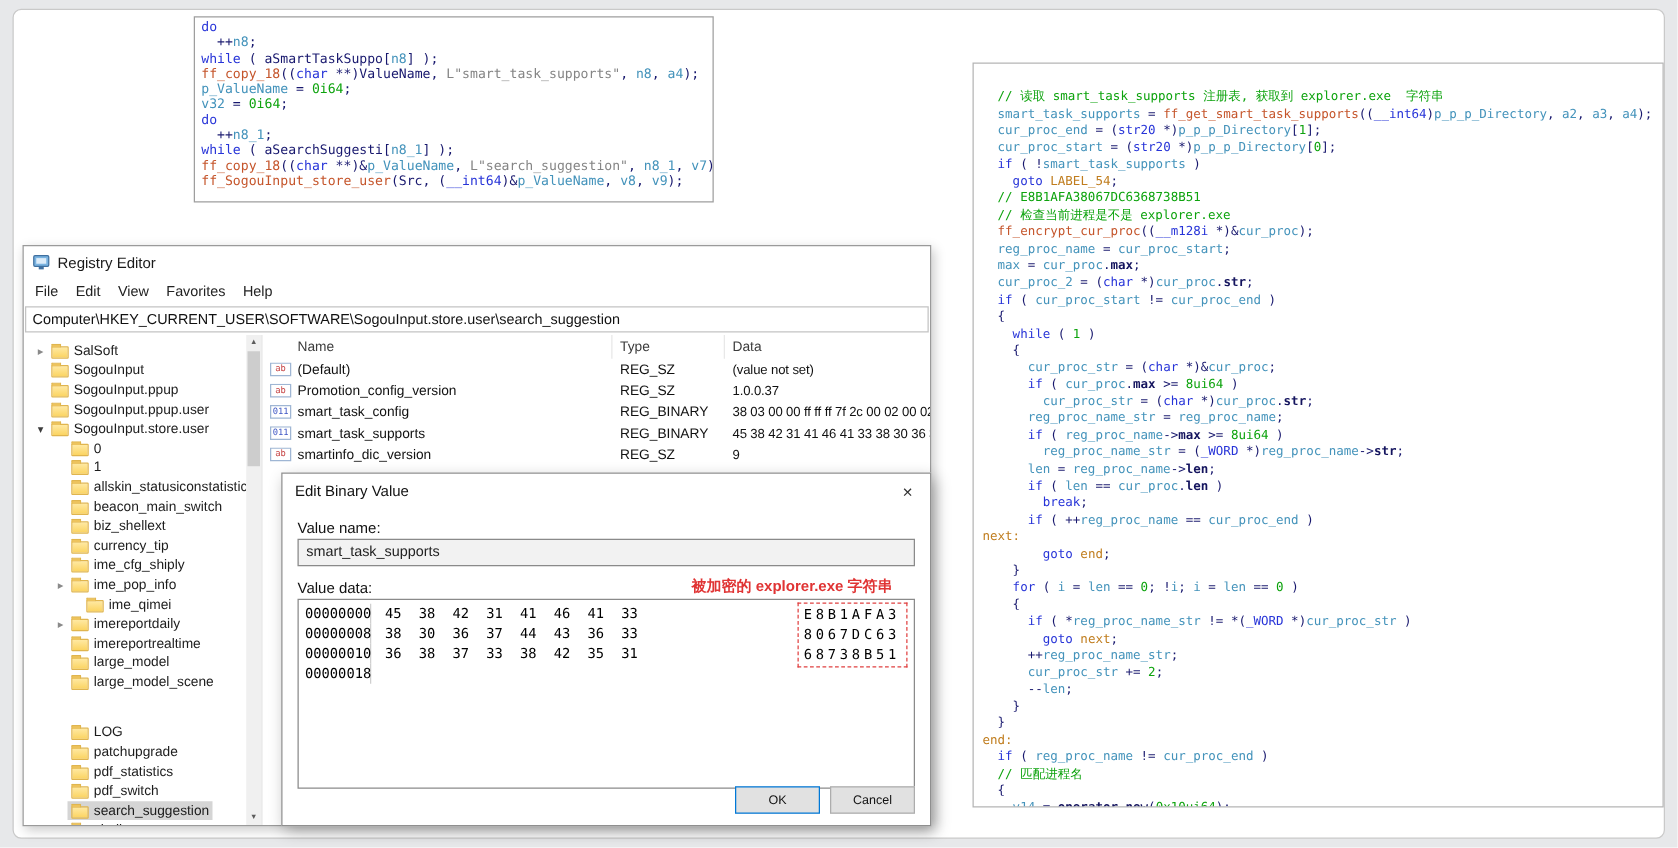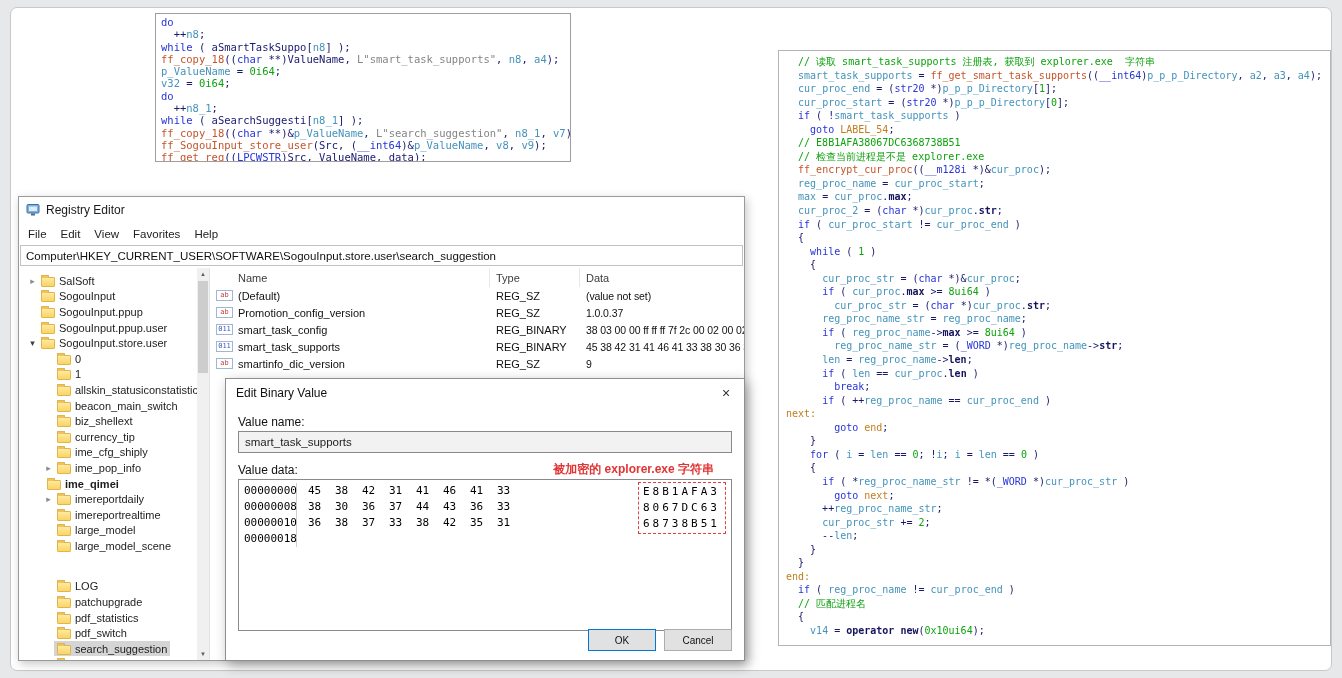--- a/index.html
+++ b/index.html
@@ -4,21 +4,21 @@
 <style>
   *{margin:0;padding:0;box-sizing:border-box}
   html,body{width:1342px;height:678px}
   body{position:relative;overflow:hidden;background:#e7e8ea;font-family:"Liberation Sans",sans-serif;-webkit-font-smoothing:antialiased}
 
   .card{position:absolute;left:10px;top:7px;right:10px;bottom:7px;background:#fff;border:1px solid #c9c9c9;border-radius:7px}
 
   
   .codebox{position:absolute;background:#fff;font-family:"DejaVu Sans Mono",monospace;overflow:hidden;z-index:2}
   #code-left{left:155px;top:13px;width:416px;height:149px;border:1px solid #9e9e9e;font-size:10.5px;line-height:12.3px;padding:2px 5px}
-  #code-right{left:778px;top:50px;width:553px;height:596px;border:1px solid #b5b5b5;font-size:10px;line-height:13.55px;padding:4px 7px}
+  #code-right{left:778px;top:50px;width:553px;height:596px;border:1px solid #b5b5b5;font-size:10px;line-height:13.55px;padding:20px 7px}
   .cl{white-space:pre}
   .t-p{color:#18186e}
   .t-k{color:#2734d8}
   .t-v{color:#4493bb}
   .t-f{color:#c5552b}
   .t-s{color:#858585}
   .t-n{color:#0da30d}
   .t-c{color:#0da30d}
   .t-l{color:#c07d1e}
   .t-m{color:#14145e;font-weight:bold}
@@ -87,21 +87,20 @@
     <div class="cl"><span class="t-p">  ++</span><span class="t-v">n8</span><span class="t-p">;</span></div>
     <div class="cl"><span class="t-k">while</span><span class="t-p"> ( </span><span class="t-p">aSmartTaskSuppo</span><span class="t-p">[</span><span class="t-v">n8</span><span class="t-p">] );</span></div>
     <div class="cl"><span class="t-f">ff_copy_18</span><span class="t-p">((</span><span class="t-k">char</span><span class="t-p"> **)</span><span class="t-p">ValueName</span><span class="t-p">, </span><span class="t-s">L"smart_task_supports"</span><span class="t-p">, </span><span class="t-v">n8</span><span class="t-p">, </span><span class="t-v">a4</span><span class="t-p">);</span></div>
     <div class="cl"><span class="t-v">p_ValueName</span><span class="t-p"> = </span><span class="t-n">0i64</span><span class="t-p">;</span></div>
     <div class="cl"><span class="t-v">v32</span><span class="t-p"> = </span><span class="t-n">0i64</span><span class="t-p">;</span></div>
     <div class="cl"><span class="t-k">do</span></div>
     <div class="cl"><span class="t-p">  ++</span><span class="t-v">n8_1</span><span class="t-p">;</span></div>
     <div class="cl"><span class="t-k">while</span><span class="t-p"> ( </span><span class="t-p">aSearchSuggesti</span><span class="t-p">[</span><span class="t-v">n8_1</span><span class="t-p">] );</span></div>
     <div class="cl"><span class="t-f">ff_copy_18</span><span class="t-p">((</span><span class="t-k">char</span><span class="t-p"> **)&amp;</span><span class="t-v">p_ValueName</span><span class="t-p">, </span><span class="t-s">L"search_suggestion"</span><span class="t-p">, </span><span class="t-v">n8_1</span><span class="t-p">, </span><span class="t-v">v7</span><span class="t-p">);</span></div>
     <div class="cl"><span class="t-f">ff_SogouInput_store_user</span><span class="t-p">(</span><span class="t-p">Src</span><span class="t-p">, (</span><span class="t-k">__int64</span><span class="t-p">)&amp;</span><span class="t-v">p_ValueName</span><span class="t-p">, </span><span class="t-v">v8</span><span class="t-p">, </span><span class="t-v">v9</span><span class="t-p">);</span></div>
-    <div class="cl"><span class="t-f">ff_get_reg</span><span class="t-p">((</span><span class="t-k">LPCWSTR</span><span class="t-p">)</span><span class="t-p">Src</span><span class="t-p">, </span><span class="t-p">ValueName</span><span class="t-p">, </span><span class="t-p">data</span><span class="t-p">);</span></div>
   </div>
 
 <div id="code-right" class="codebox">
     <div class="cl"><span class="t-c">  // 读取 smart_task_supports 注册表, 获取到 explorer.exe  字符串</span></div>
     <div class="cl"><span class="t-p">  </span><span class="t-v">smart_task_supports</span><span class="t-p"> = </span><span class="t-f">ff_get_smart_task_supports</span><span class="t-p">((</span><span class="t-k">__int64</span><span class="t-p">)</span><span class="t-v">p_p_p_Directory</span><span class="t-p">, </span><span class="t-v">a2</span><span class="t-p">, </span><span class="t-v">a3</span><span class="t-p">, </span><span class="t-v">a4</span><span class="t-p">);</span></div>
     <div class="cl"><span class="t-p">  </span><span class="t-v">cur_proc_end</span><span class="t-p"> = (</span><span class="t-k">str20</span><span class="t-p"> *)</span><span class="t-v">p_p_p_Directory</span><span class="t-p">[</span><span class="t-n">1</span><span class="t-p">];</span></div>
     <div class="cl"><span class="t-p">  </span><span class="t-v">cur_proc_start</span><span class="t-p"> = (</span><span class="t-k">str20</span><span class="t-p"> *)</span><span class="t-v">p_p_p_Directory</span><span class="t-p">[</span><span class="t-n">0</span><span class="t-p">];</span></div>
     <div class="cl"><span class="t-p">  </span><span class="t-k">if</span><span class="t-p"> ( !</span><span class="t-v">smart_task_supports</span><span class="t-p"> )</span></div>
     <div class="cl"><span class="t-p">    </span><span class="t-k">goto</span><span class="t-p"> </span><span class="t-l">LABEL_54</span><span class="t-p">;</span></div>
     <div class="cl"><span class="t-c">  // E8B1AFA38067DC6368738B51</span></div>
@@ -248,21 +247,21 @@
             <span>ime_cfg_shiply</span>
           </span>
         </div>
         <div class="trow" style="padding-left: 24px;">
           <span class="arrow">▸</span>
           <span class="twrap">
             <span class="folder"></span>
             <span>ime_pop_info</span>
           </span>
         </div>
-        <div class="trow" style="padding-left: 14px; font-weight: bold;">
+        <div class="trow" style="padding-left: 36px;">
           <span class="arrow"></span>
           <span class="twrap">
             <span class="folder"></span>
             <span>ime_qimei</span>
           </span>
         </div>
         <div class="trow" style="padding-left: 24px;">
           <span class="arrow">▸</span>
           <span class="twrap">
             <span class="folder"></span>

